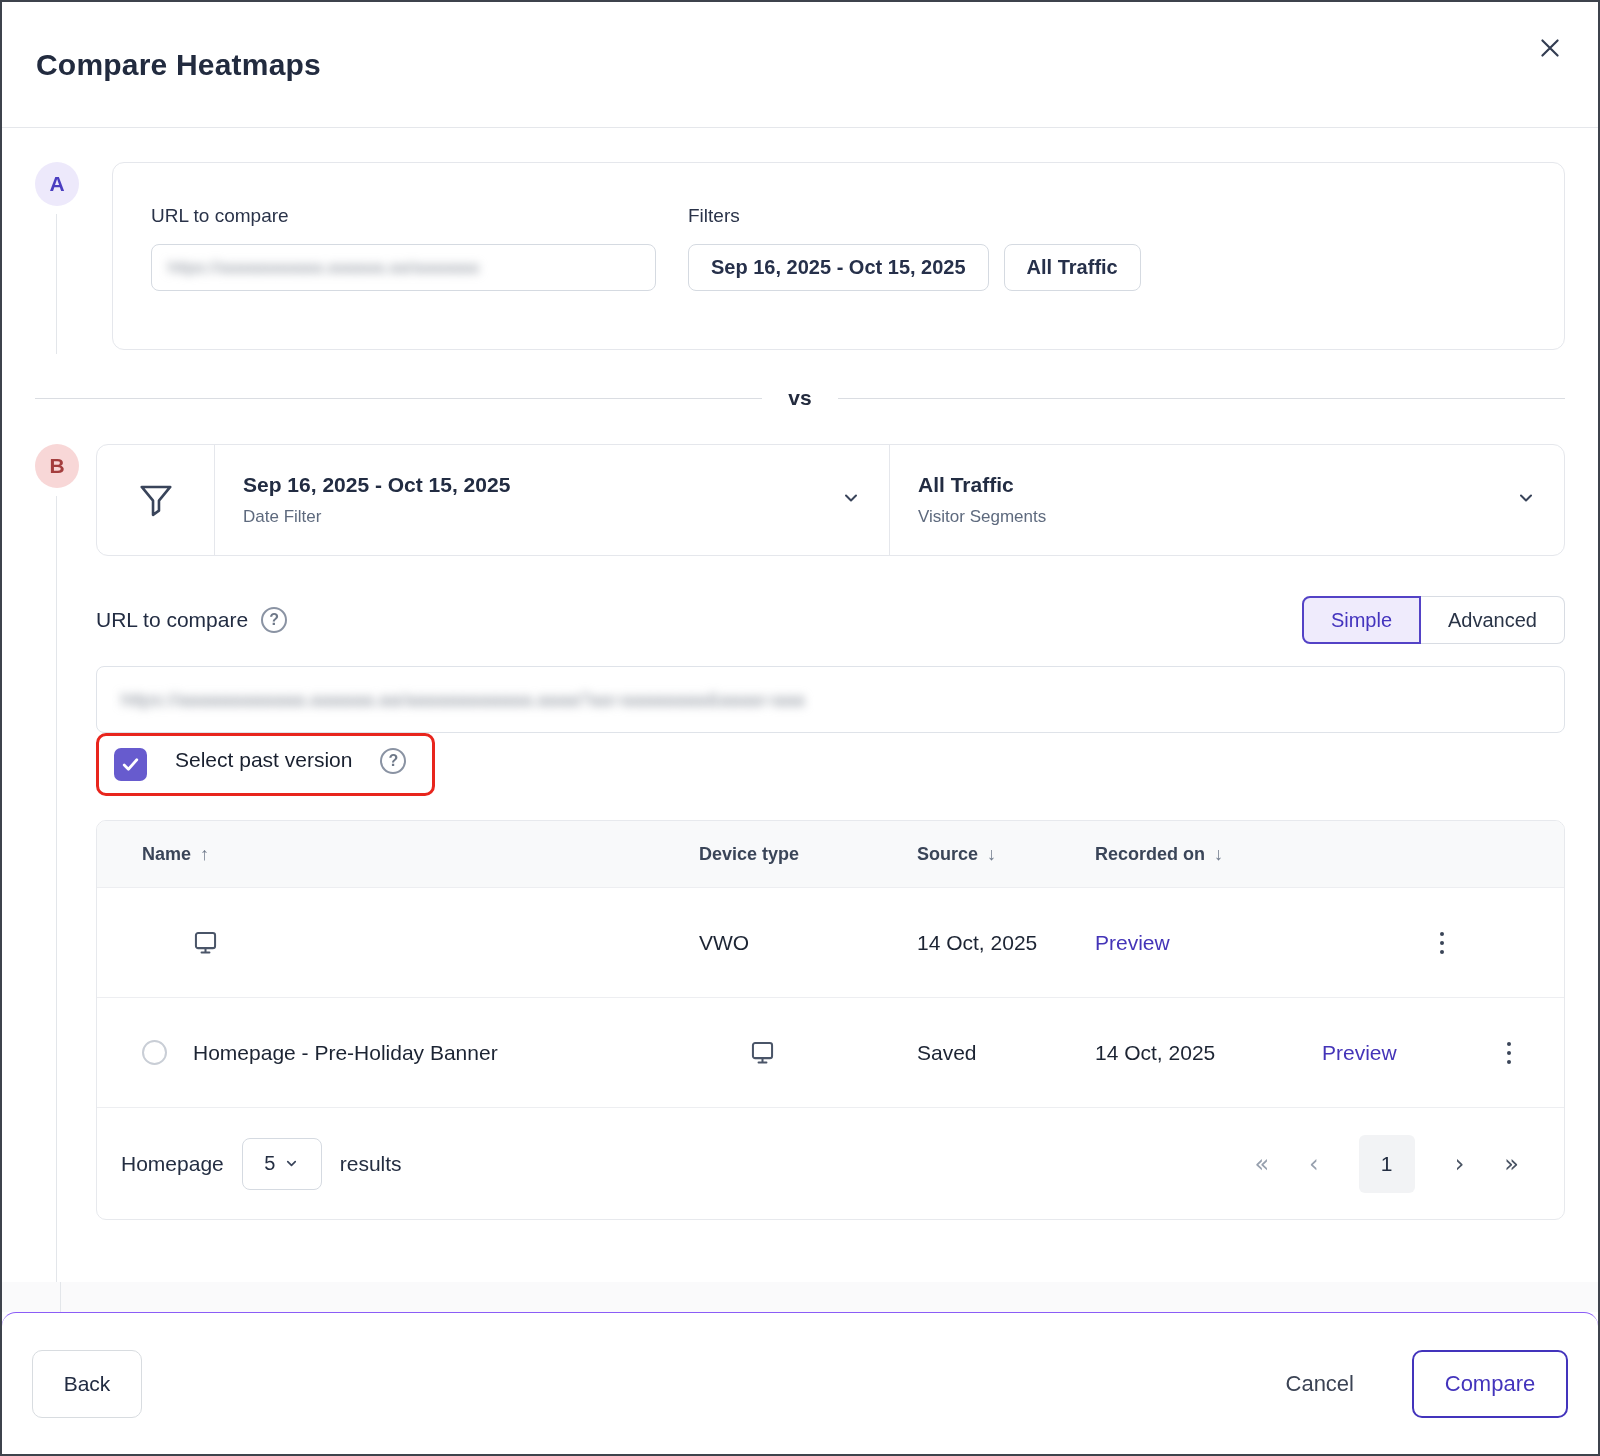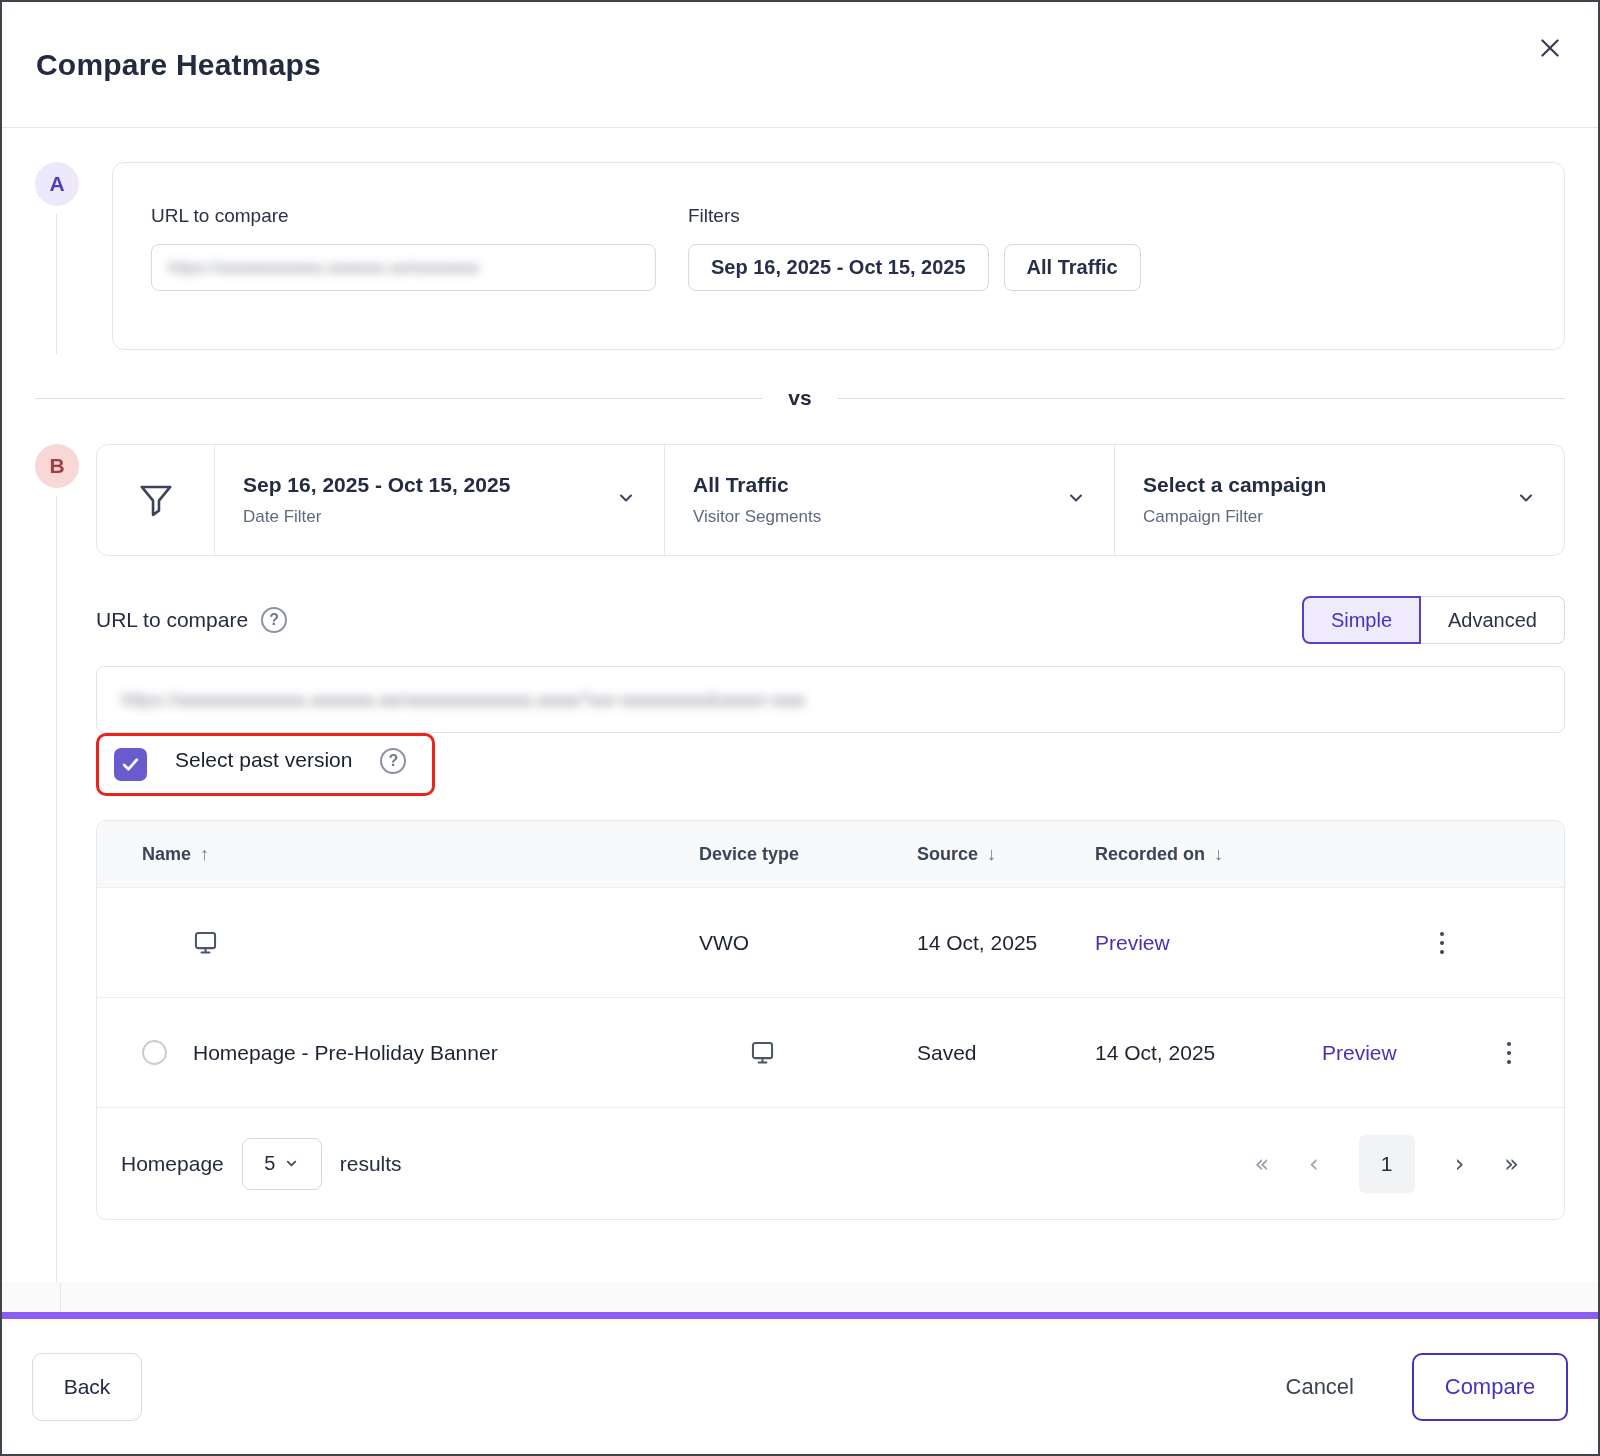--- a/index.html
+++ b/index.html
@@ -194,23 +194,23 @@
     width: 56px; height: 58px; border-radius: 6px;
     background: #F2F3F5; color: #242E42;
     display: flex; align-items: center; justify-content: center;
     font-size: 21px; cursor: pointer;
   }
   
   .pre-footer-strip { flex: 0 0 30px; background: #FAFAFB; position: relative; }
   .pre-footer-strip .strip-line { position: absolute; left: 58px; top: 0; bottom: 0; width: 1px; background: #E3E6EA; }
   .dlg-footer {
     flex: 0 0 142px;
-    border-top: 7px solid #8b5cf6;
+    border-top: 1px solid #8b5cf6;
     display: flex; align-items: center; justify-content: space-between;
-    padding: 0 30px; background: #fff;
+    padding: 0 30px; background: #fff; border-radius: 14px;
   }
   .back-btn {
     width: 110px; height: 68px;
     border: 1px solid #D8DCE0; border-radius: 10px;
     background: #fff; font-size: 21px; color: #222C42;
     font-family: inherit; cursor: pointer;
   }
   .footer-right { display: flex; align-items: center; gap: 58px; }
   .cancel-btn { font-size: 22px; color: #3B4354; cursor: pointer; background: none; border: none; font-family: inherit; }
   .compare-btn {
@@ -294,31 +294,20 @@
             <div>
               <div class="f-title">All Traffic</div>
               <div class="f-sub">Visitor Segments</div>
             </div>
             <span class="chev">
               <svg width="20" height="20" viewBox="0 0 20 20" fill="none" stroke="#39445A" stroke-width="2" stroke-linecap="round" stroke-linejoin="round">
                   <path d="M5 7.5l5 5 5-5"></path>
                 </svg>
             </span>
           </div>
-          <div class="filter-col">
-            <div>
-              <div class="f-title">Select a campaign</div>
-              <div class="f-sub">Campaign Filter</div>
-            </div>
-            <span class="chev">
-              <svg width="20" height="20" viewBox="0 0 20 20" fill="none" stroke="#39445A" stroke-width="2" stroke-linecap="round" stroke-linejoin="round">
-                  <path d="M5 7.5l5 5 5-5"></path>
-                </svg>
-            </span>
-          </div>
         </div>
 
         
         <div class="urlb-row">
           <div class="label-with-help">
             <span>URL to compare</span>
             <span class="help-icon">?</span>
           </div>
           <div class="mode-toggle">
             <div class="seg seg-simple">Simple</div>

